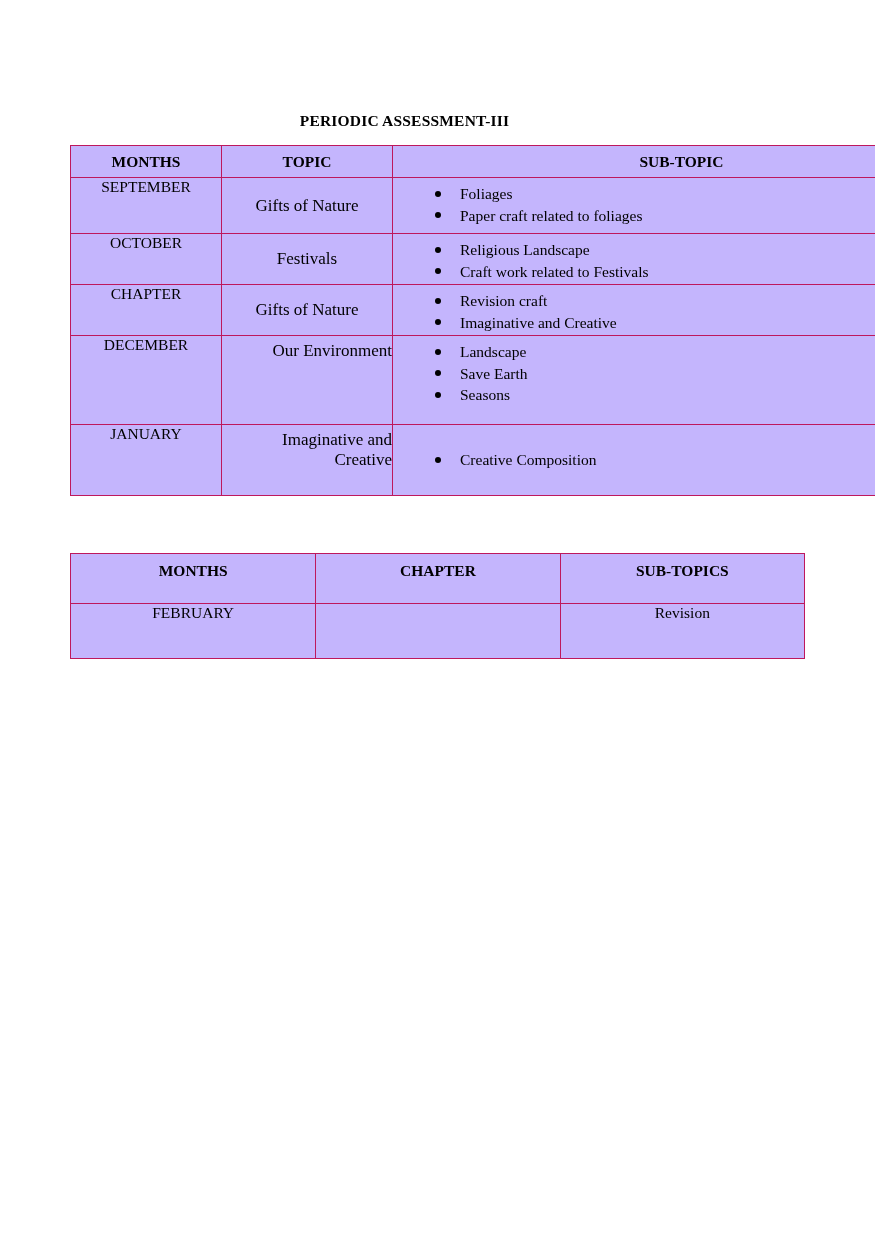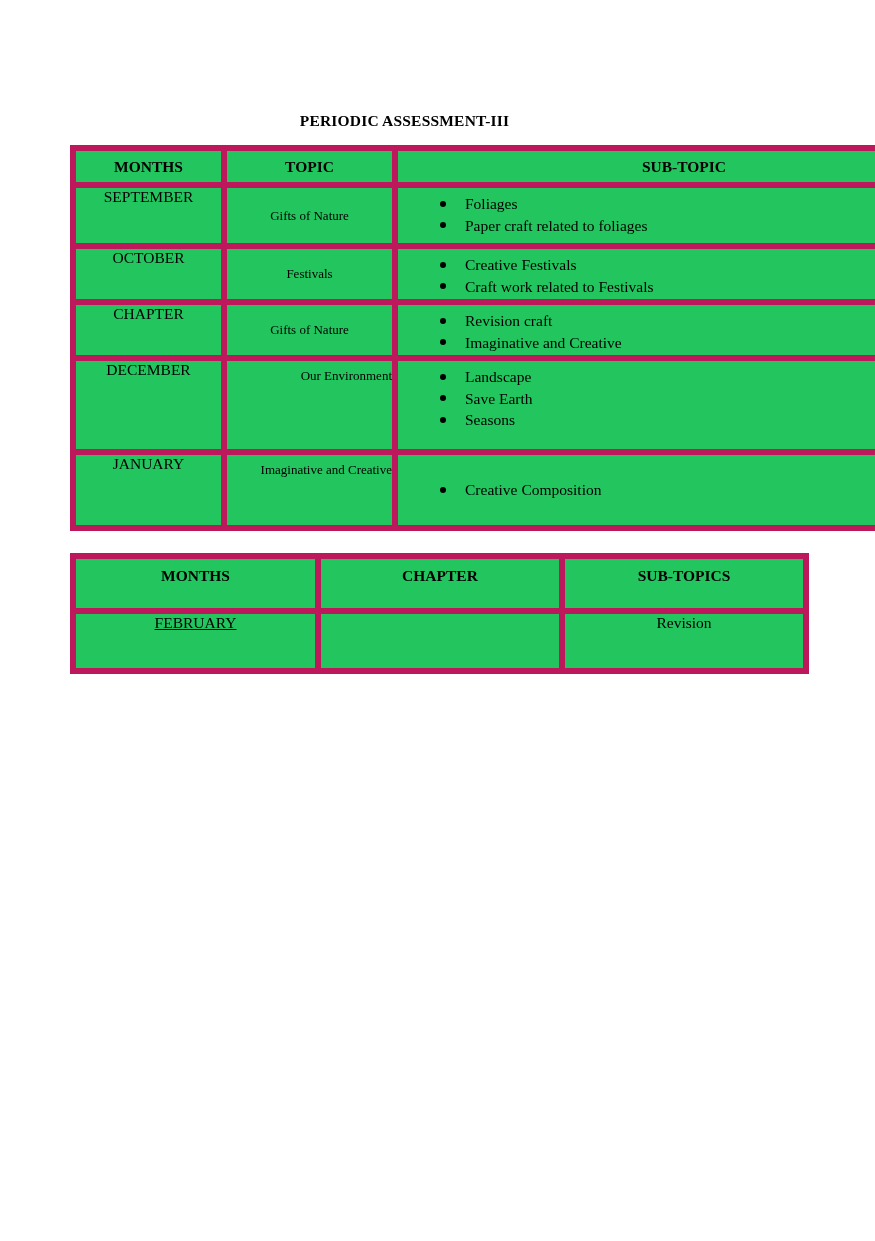--- a/index.html
+++ b/index.html
@@ -47,24 +47,24 @@
   
   .doc-table {
     position: absolute;
     border-collapse: collapse;
     table-layout: fixed;
     font-size: 15.5px;
     background: #ffffff;
   }
   .doc-table td,
   .doc-table th {
-    border: 6px solid #be185d;
+    border: 1px solid #be185d;
     padding: 0;
     vertical-align: top;
-    background: #22c55e;
+    background: #c4b5fd;
   }
   .doc-table th {
     font-weight: bold;
     text-align: center;
   }
 
   
   #periodic-table {
     left: 70px;
     top: 145px;
@@ -80,21 +80,21 @@
     font-size: 15.5px;
   }
 
   .cell-month {
     text-align: center;
     padding-top: 5px;
     font-size: 15.5px;
   }
   .cell-topic {
     text-align: center;
-    font-size: 13px;
+    font-size: 17px;
   }
   .cell-topic.mid {
     vertical-align: middle;
   }
   .cell-topic.topleft {
     text-align: right;
     padding-left: 9px;
     padding-top: 5px;
     line-height: 20px;
   }
@@ -156,21 +156,20 @@
     padding-top: 8px;
     font-size: 15.5px;
   }
   #annual-table td {
     height: 54px;
   }
   .a-cell-month {
     text-align: center;
     padding-top: 6px;
     font-size: 15.5px;
-    text-decoration: underline;
   }
   .a-cell-blank {
     font-size: 15.5px;
   }
   .a-cell-sub {
     text-align: center;
     padding-left: 8px;
     padding-top: 6px;
     font-size: 15.5px;
   }
@@ -214,21 +213,21 @@
         </td>
       </tr>
 
       <tr class="r-oct">
         <td class="cell-month">OCTOBER</td>
         <td class="cell-topic mid">Festivals</td>
         <td class="cell-subtopic">
           <ul class="bullets">
             <li>
               <span class="dot"></span>
-              <span>Creative Festivals</span>
+              <span>Religious Landscape</span>
             </li>
             <li>
               <span class="dot"></span>
               <span>Craft work related to Festivals</span>
             </li>
           </ul>
         </td>
       </tr>
 
       <tr class="r-nov">

